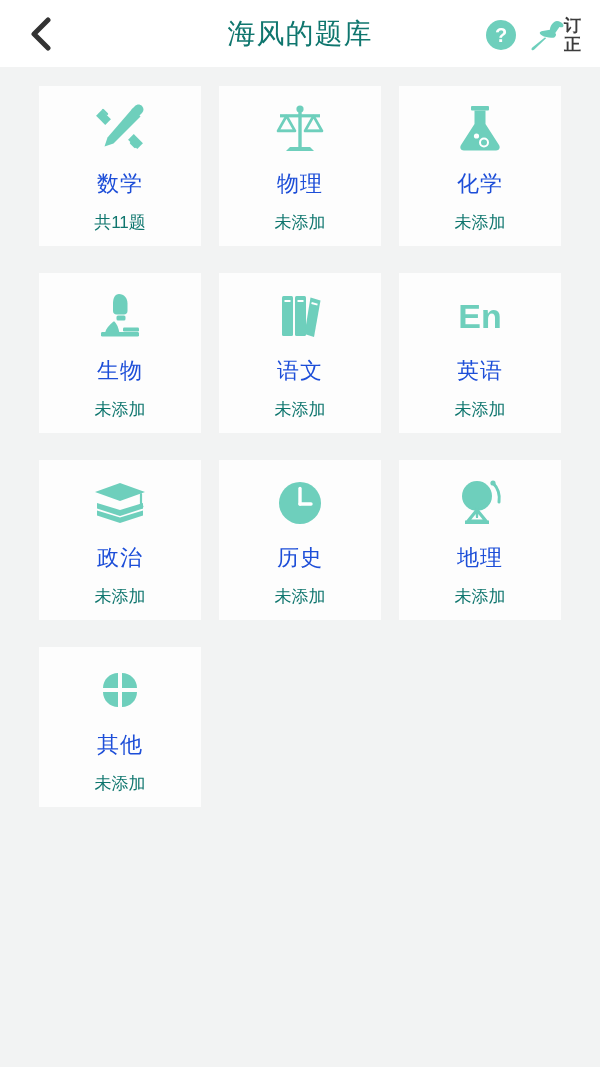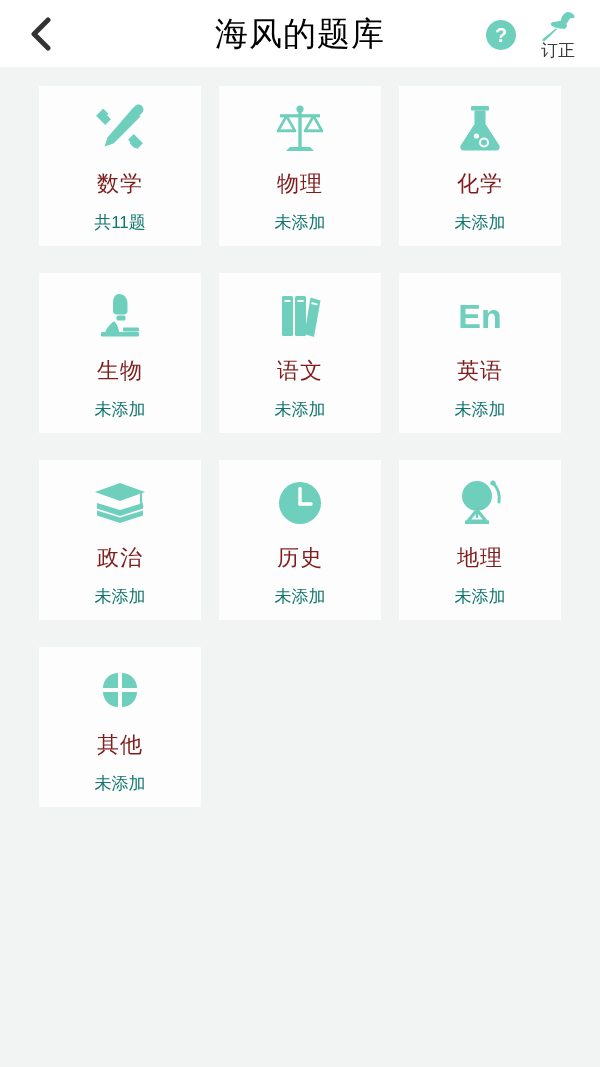--- a/index.html
+++ b/index.html
@@ -40,22 +40,22 @@
   .back-btn svg { display: block; }
 
   .header-title {
     position: absolute;
     left: 0;
     right: 0;
     top: 0;
     height: 67px;
     line-height: 67px;
     text-align: center;
-    font-size: 33px;
-    color: #000000;
+    font-size: 28px;
+    color: #0f766e;
     letter-spacing: 1px;
     pointer-events: none;
   }
 
   .header-actions {
     position: absolute;
     right: 14px;
     top: 0;
     height: 67px;
     display: flex;
@@ -73,25 +73,26 @@
     line-height: 30px;
     text-align: center;
     font-weight: bold;
     cursor: pointer;
     margin-top: 2px;
   }
 
   .pin-action {
     width: 56px;
     display: flex;
-    flex-direction: column;
+    flex-direction: row;
     align-items: center;
     justify-content: center;
     cursor: pointer;
     margin-top: 4px;
+    font-weight: bold;
   }
 
   .pin-action svg { display: block; }
 
   .pin-label {
     font-size: 17px;
     color: #3b3b3b;
     margin-top: -1px;
     line-height: 19px;
   }
@@ -127,21 +128,21 @@
   .icon-text {
     font-size: 34px;
     font-weight: bold;
     color: #6ecfbc;
     letter-spacing: 0px;
     line-height: 36px;
   }
 
   .card-title {
     font-size: 22px;
-    color: #7f1d1d;
+    color: #1d4ed8;
     letter-spacing: 1px;
     line-height: 24px;
   }
 
   .card-status {
     font-size: 17px;
     color: #0f766e;
     margin-top: 17px;
     line-height: 19px;
   }

